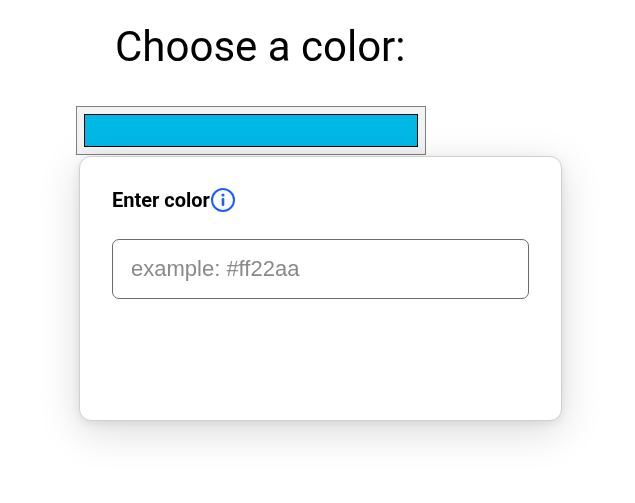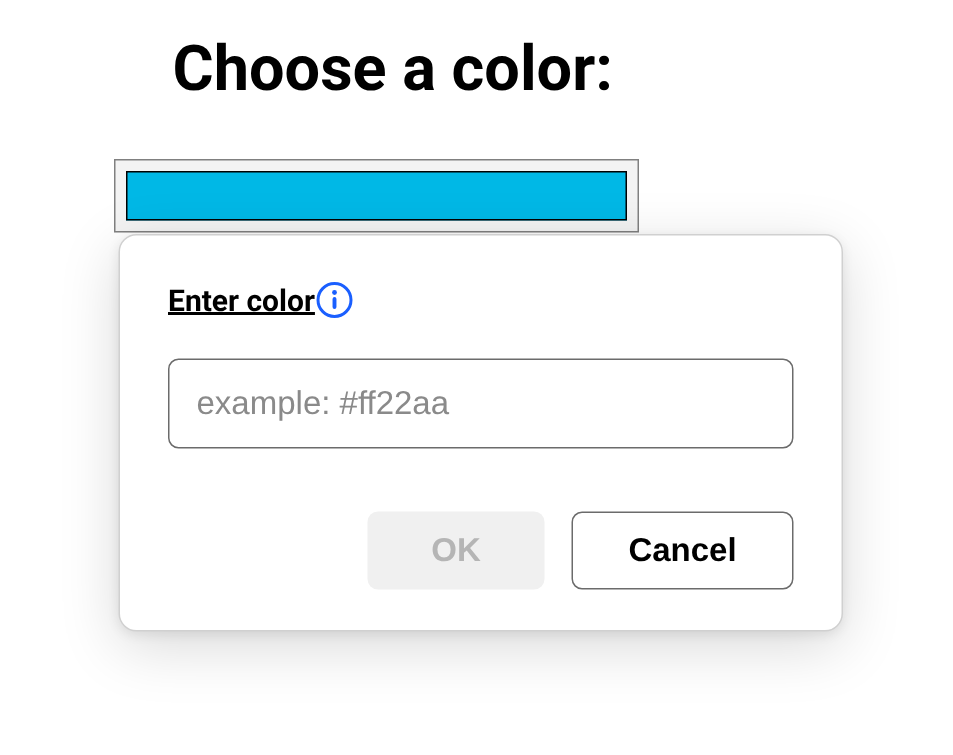--- a/index.html
+++ b/index.html
@@ -10,21 +10,21 @@
     body {
       width: 635px;
       height: 503px;
       font-family: -apple-system, BlinkMacSystemFont, "Segoe UI", Roboto, Helvetica, Arial, sans-serif;
       background: #ffffff;
       overflow: hidden;
       position: relative;
     }
     .page-title {
       font-size: 42px;
-      font-weight: 700;
+      font-weight: 400;
       color: #000;
       position: absolute;
       top: 22px;
       left: 115px;
     }
     .color-preview {
       position: absolute;
       top: 106px;
       left: 76px;
       width: 350px;
@@ -48,21 +48,20 @@
       background: #ffffff;
       border: 1px solid #d0d0d0;
       border-radius: 12px;
       box-shadow: 0 10px 40px rgba(0,0,0,0.15), 0 2px 8px rgba(0,0,0,0.08);
       padding: 30px 32px 26px 32px;
     }
     .dialog-header {
       display: flex;
       align-items: center;
       margin-bottom: 26px;
-      text-decoration: underline;
     }
     .dialog-title {
       font-size: 20px;
       font-weight: 700;
       color: #000;
     }
     .info-icon {
       width: 26px;
       height: 26px;
       display: flex;
@@ -126,17 +125,13 @@
     <div class="dialog-title">Enter color</div>
     <span class="info-icon">
       <svg width="26" height="26" viewBox="0 0 26 26">
         <circle cx="13" cy="13" r="11" fill="none" stroke="#1a5fff" stroke-width="2"></circle>
         <circle cx="13" cy="8" r="1.6" fill="#1a5fff"></circle>
         <rect x="11.7" y="11" width="2.6" height="8" rx="1.3" fill="#1a5fff"></rect>
       </svg>
     </span>
   </div>
   <input type="text" class="color-input" placeholder="example: #ff22aa" style="">
-  <div class="dialog-buttons">
-    <button class="btn btn-ok">OK</button>
-    <button class="btn btn-cancel">Cancel</button>
-  </div>
 </div>
 
 </body></html>

